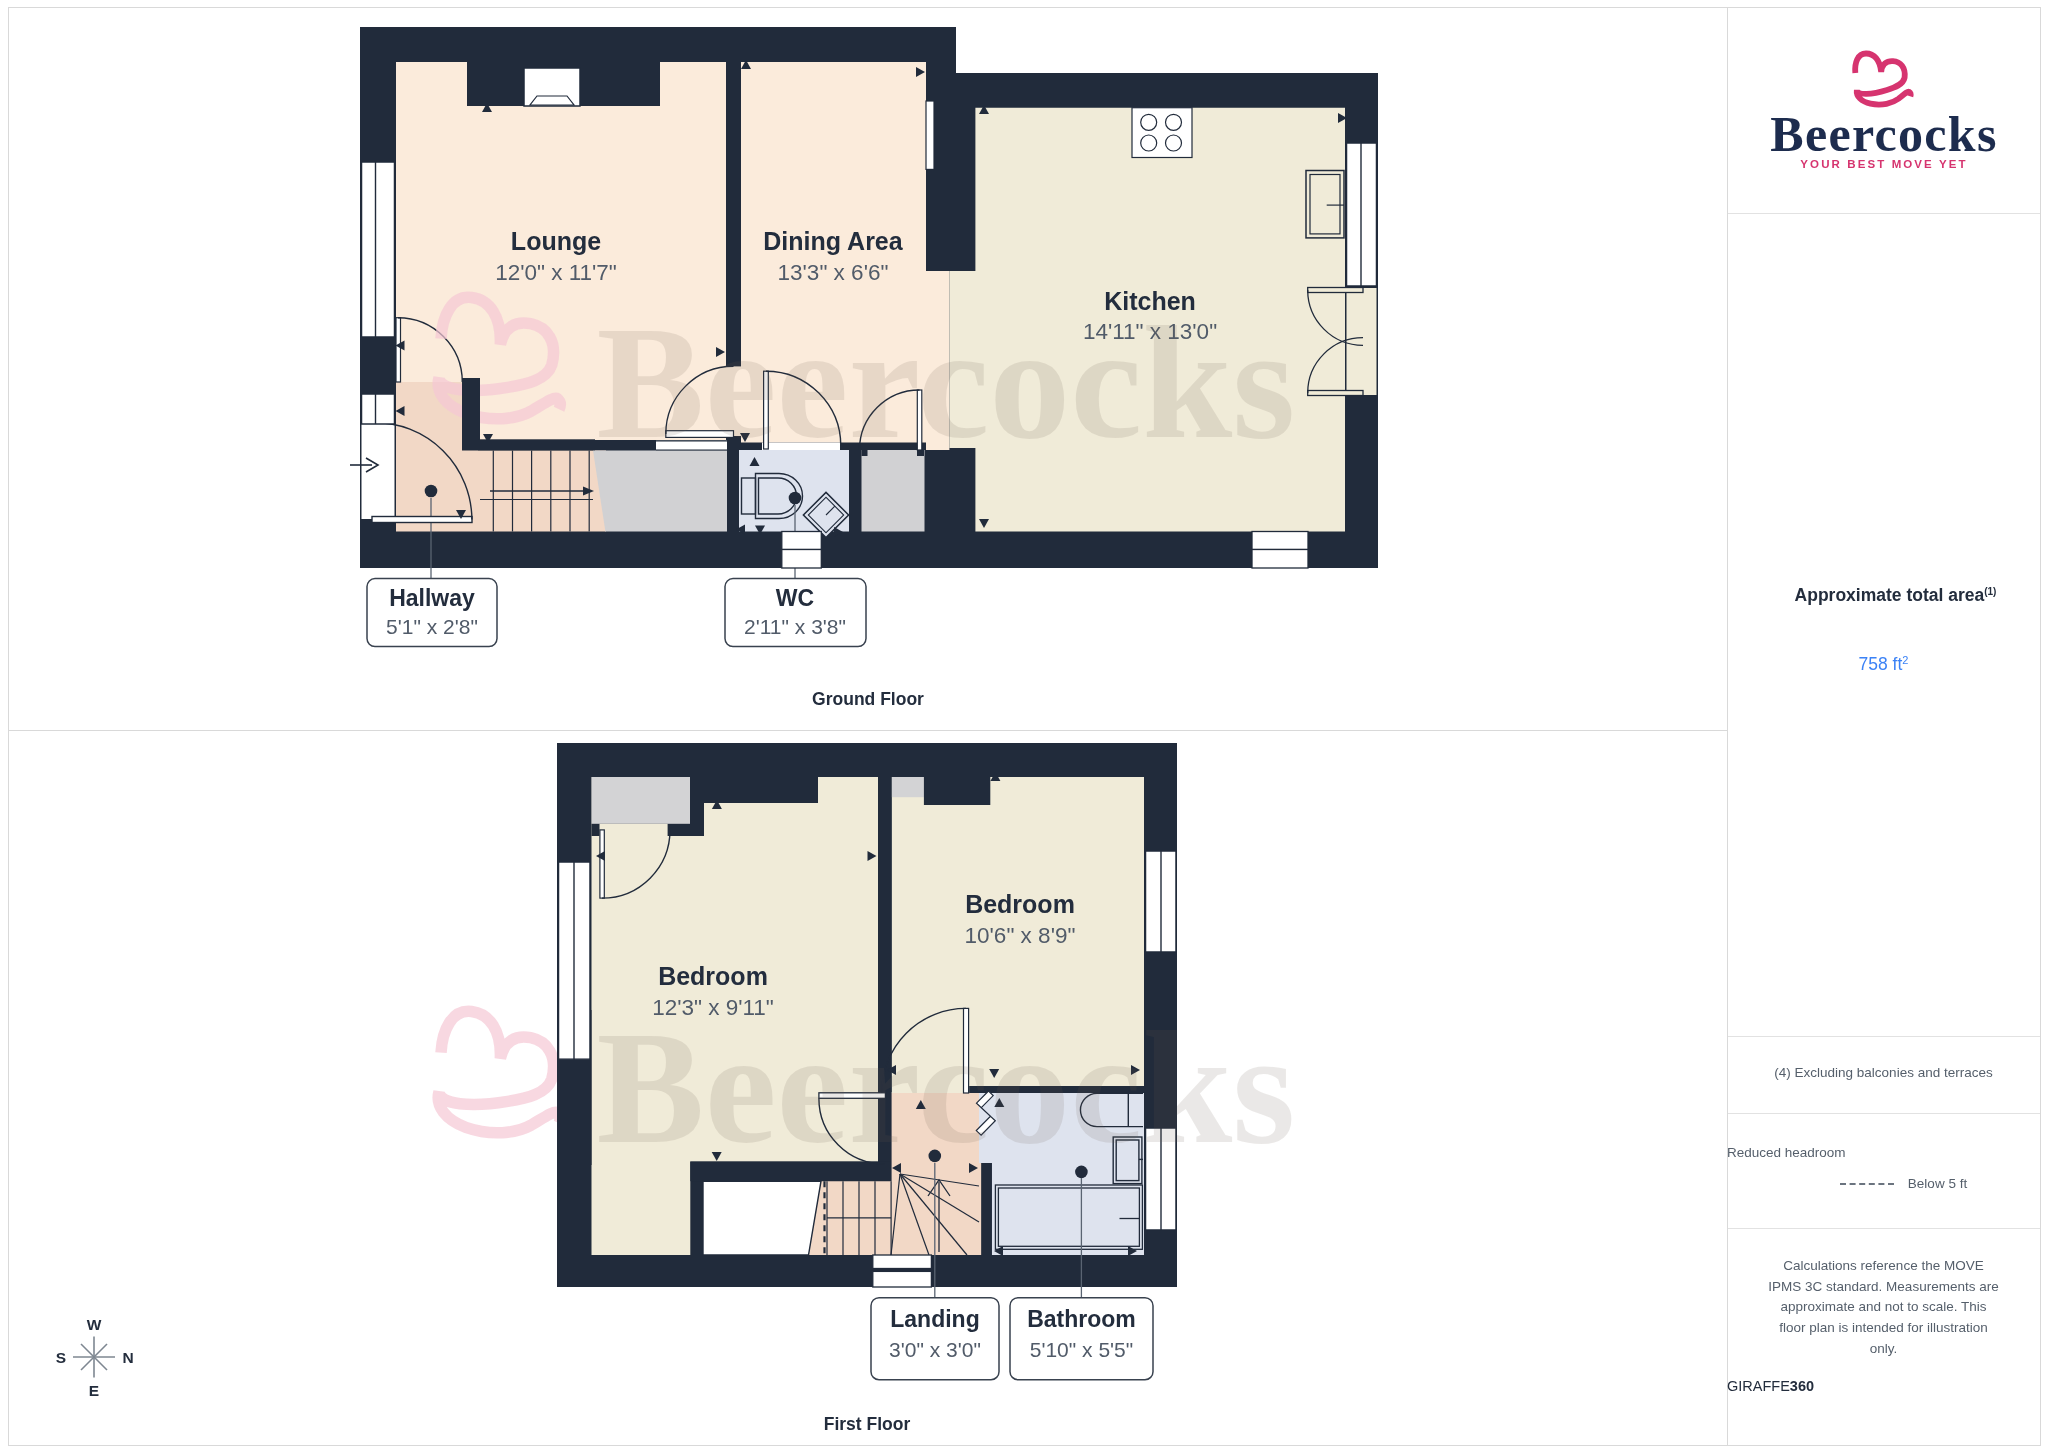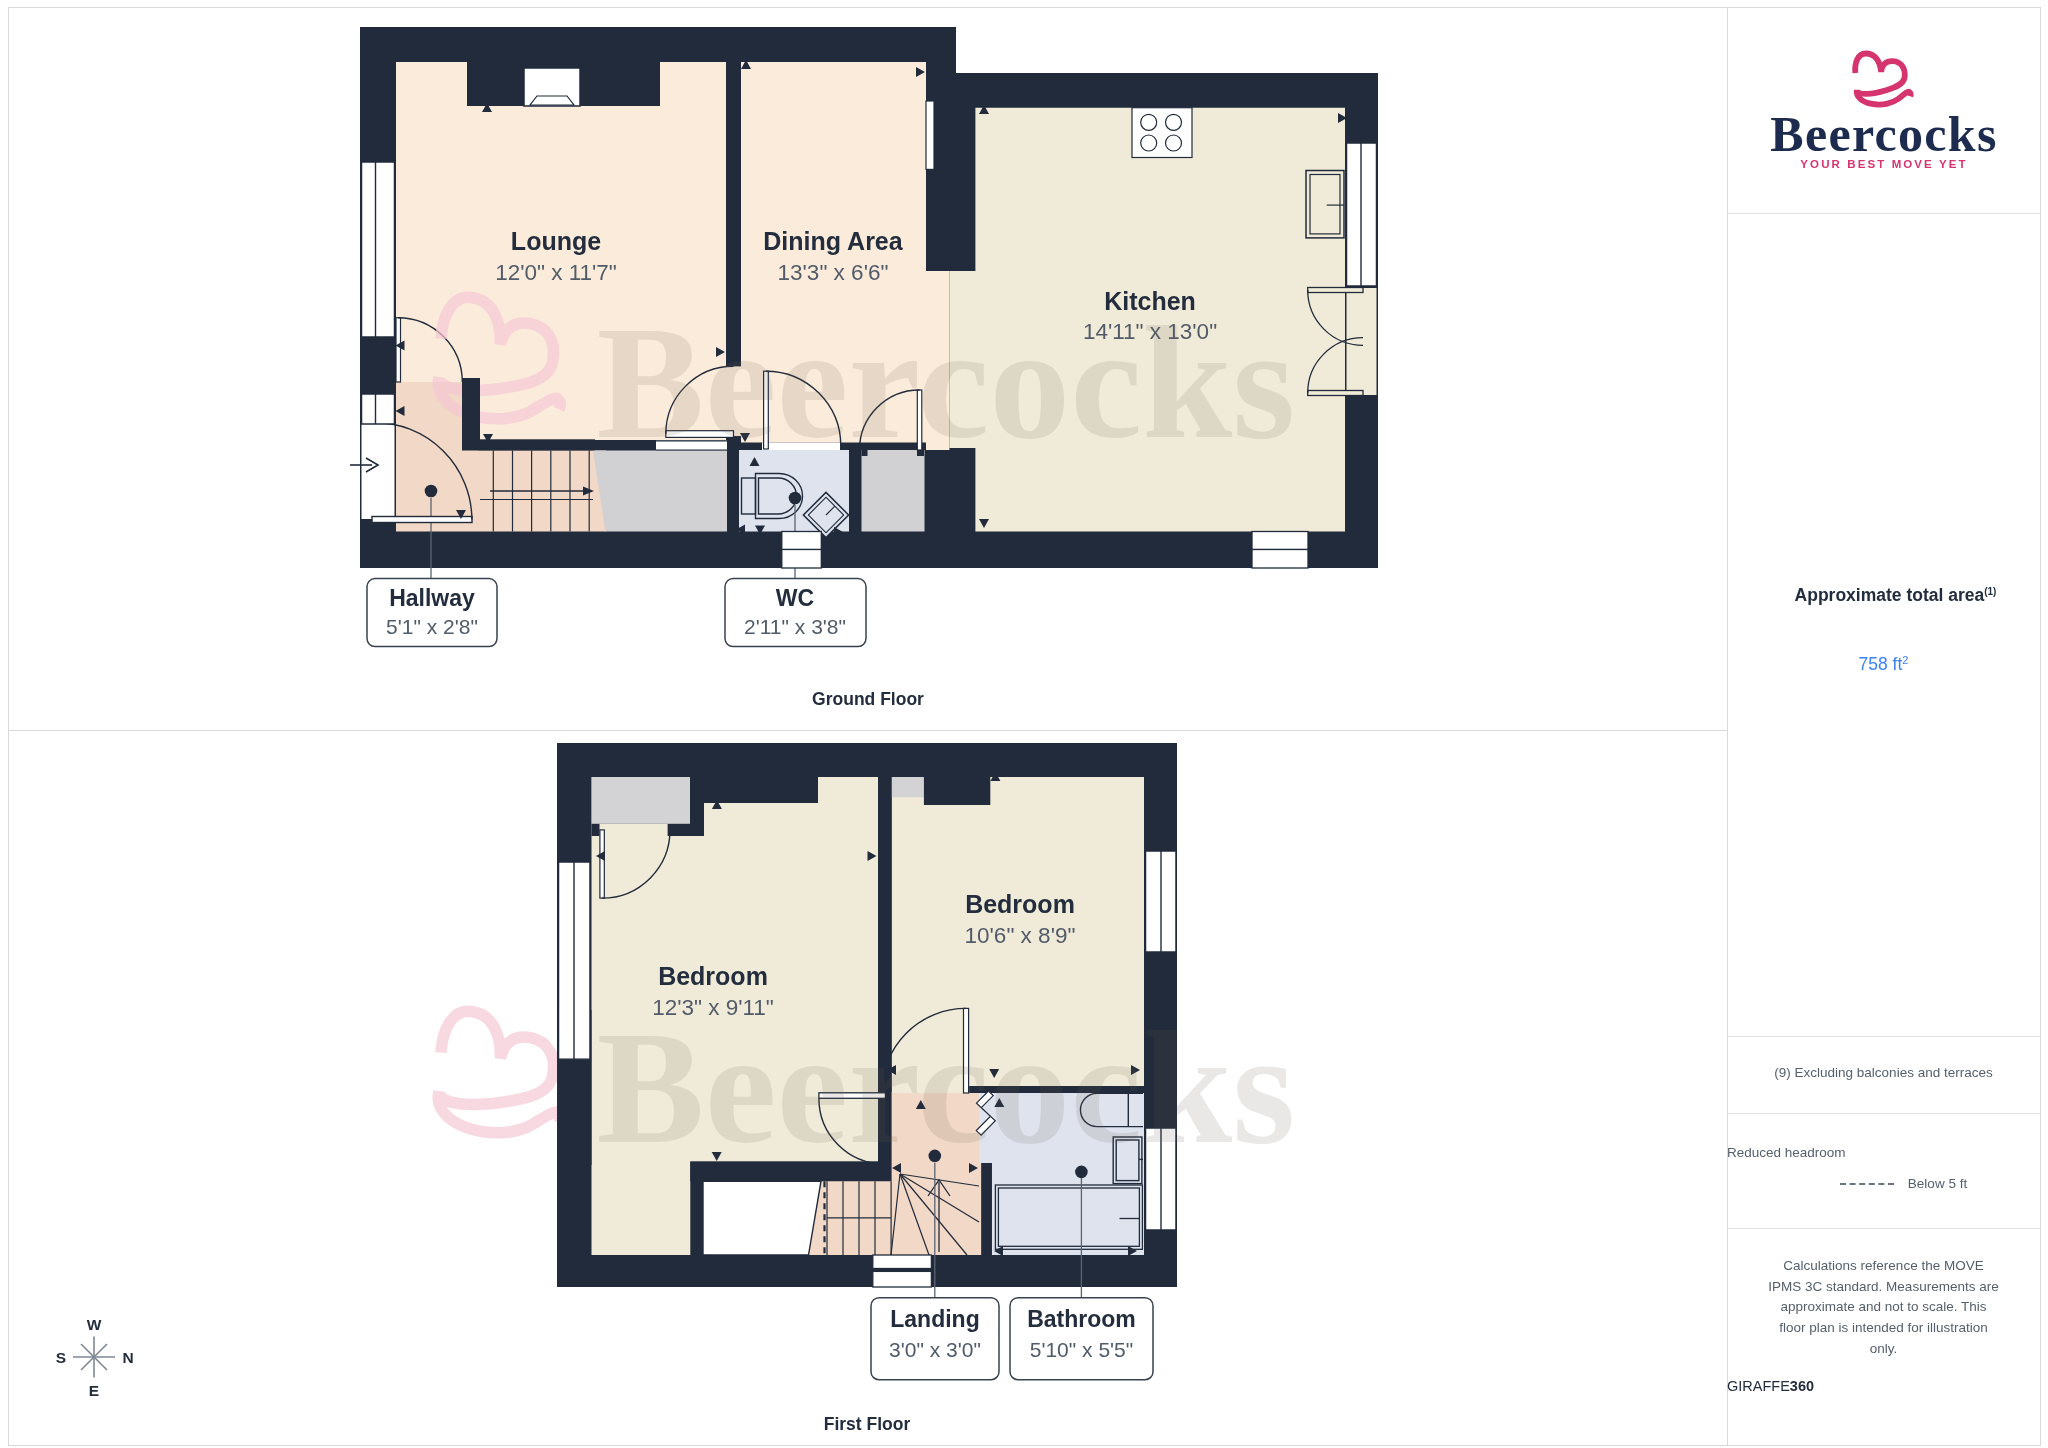--- a/index.html
+++ b/index.html
@@ -387,21 +387,21 @@
 
     <text x="157" y="144" style="font-family:'Liberation Serif',serif" font-weight="bold" font-size="50" fill="#1D2C4E" text-anchor="middle" letter-spacing="1.3">Beercocks</text>
 
     <text x="157" y="161" font-size="11.5" font-weight="bold" fill="#D6346F" text-anchor="middle" letter-spacing="2.1">YOUR BEST MOVE YET</text>
   </svg>
 
   <div class="abs" style="left:0;top:578px;width:313px;text-align:center;font-size:17.5px;font-weight:bold;color:#232D3D;margin-left:12px;">Approximate total area<span style="font-size:10px;vertical-align:6px;">(1)</span></div>
 
   <div class="abs" style="left:0;top:615px;width:313px;text-align:center;font-size:17.5px;color:#3b82f6;margin-top:32px;">758 ft<span style="font-size:11px;vertical-align:6px;">2</span></div>
 
-  <div class="abs" style="left:0;top:1058px;width:313px;text-align:center;font-size:13.5px;color:#555F6B;">(9) Excluding balconies and terraces</div>
+  <div class="abs" style="left:0;top:1058px;width:313px;text-align:center;font-size:13.5px;color:#555F6B;">(4) Excluding balconies and terraces</div>
 
   <div class="abs" style="left:0;top:1138px;width:313px;text-align:left;font-size:13.5px;color:#555F6B;">Reduced headroom</div>
   <div class="abs" style="left:0;top:1169px;width:313px;text-align:center;font-size:13.5px;color:#555F6B;padding-left:20px;"><span style="display:inline-block;width:54px;border-top:2px dashed #6b747f;vertical-align:3px;margin-right:14px;"></span>Below 5 ft</div>
 
   <div class="abs" style="left:39px;top:1249px;width:235px;text-align:center;font-size:13.5px;line-height:20.7px;color:#555F6B;">Calculations reference the MOVE IPMS 3C standard. Measurements are approximate and not to scale. This floor plan is intended for illustration only.</div>
 
   <div class="abs" style="left:0;top:1371px;width:313px;text-align:left;font-size:14.5px;color:#232D3D;">GIRAFFE<b>360</b></div>
 </div>
 
 </div>

